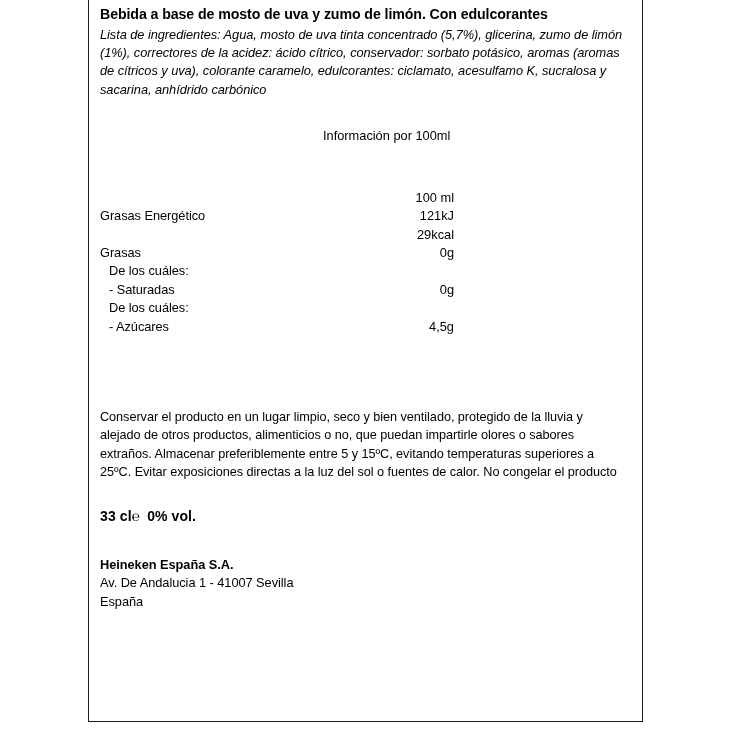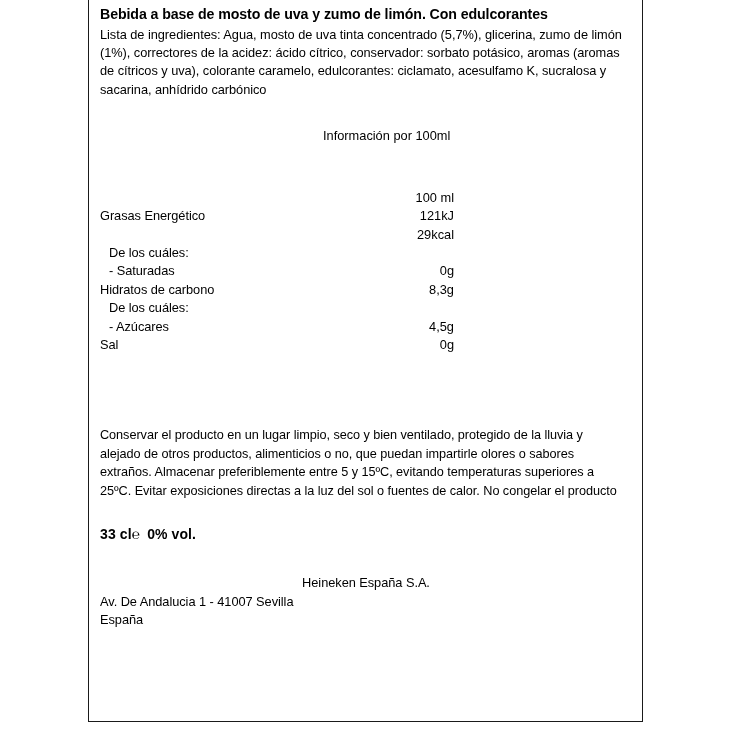--- a/index.html
+++ b/index.html
@@ -41,20 +41,21 @@
     margin: 0 0 2px 0;
     padding-right: 18px;
   }
 
   .ingredients {
     font-size: 12.8px;
     line-height: 18.2px;
     margin: 0;
     letter-spacing: -0.05px;
     padding-right: 4px;
+    font-style: italic;
   }
 
   
   .nutrition-block {
     margin-top: 28px;
   }
   .nutrition-heading {
     font-size: 12.8px;
     line-height: 18px;
     padding-left: 223px;
@@ -104,23 +105,22 @@
   }
   .vol-sep { display: inline-block; width: 7px; }
 
   
   .company {
     margin-top: 32px;
     font-size: 12.8px;
     line-height: 18.4px;
   }
   .company-name {
-    font-weight: normal;
+    font-weight: bold;
     letter-spacing: -0.05px;
-    text-align: center;
   }
   .company-addr {
     letter-spacing: -0.05px;
   }
 </style>
 </head>
 <body>
 
 <div id="label-panel">
   <div class="inner">
@@ -144,47 +144,42 @@
             <td class="lbl">Grasas  Energético</td>
             <td class="val">121kJ</td>
             <td class="pad"></td>
           </tr>
           <tr>
             <td class="lbl"></td>
             <td class="val">29kcal</td>
             <td class="pad"></td>
           </tr>
           <tr>
+            <td class="lbl">Grasas</td>
+            <td class="val">0g</td>
+            <td class="pad"></td>
+          </tr>
+          <tr>
             <td class="lbl indent-1">De los cuáles:</td>
             <td class="val"></td>
             <td class="pad"></td>
           </tr>
           <tr>
             <td class="lbl indent-2">- Saturadas</td>
             <td class="val">0g</td>
             <td class="pad"></td>
           </tr>
           <tr>
-            <td class="lbl">Hidratos  de  carbono</td>
-            <td class="val">8,3g</td>
-            <td class="pad"></td>
-          </tr>
-          <tr>
             <td class="lbl indent-1">De los cuáles:</td>
             <td class="val"></td>
             <td class="pad"></td>
           </tr>
           <tr>
             <td class="lbl indent-2">- Azúcares</td>
             <td class="val">4,5g</td>
-            <td class="pad"></td>
-          </tr>
-          <tr>
-            <td class="lbl">Sal</td>
-            <td class="val">0g</td>
             <td class="pad"></td>
           </tr>
         </tbody>
       </table>
     </div>
 
     <p class="storage">Conservar el producto en un lugar limpio, seco y bien ventilado, protegido de la lluvia y  alejado de otros productos, alimenticios o no, que puedan impartirle olores o sabores  extraños. Almacenar preferiblemente entre 5 y 15ºC, evitando temperaturas superiores a 25ºC. Evitar exposiciones directas a la luz del sol o fuentes de calor. No congelar el producto</p>
 
     <div class="volume-line">
       <span>33 cl</span><span>℮</span><span class="vol-sep"></span><span>0% vol.</span>

